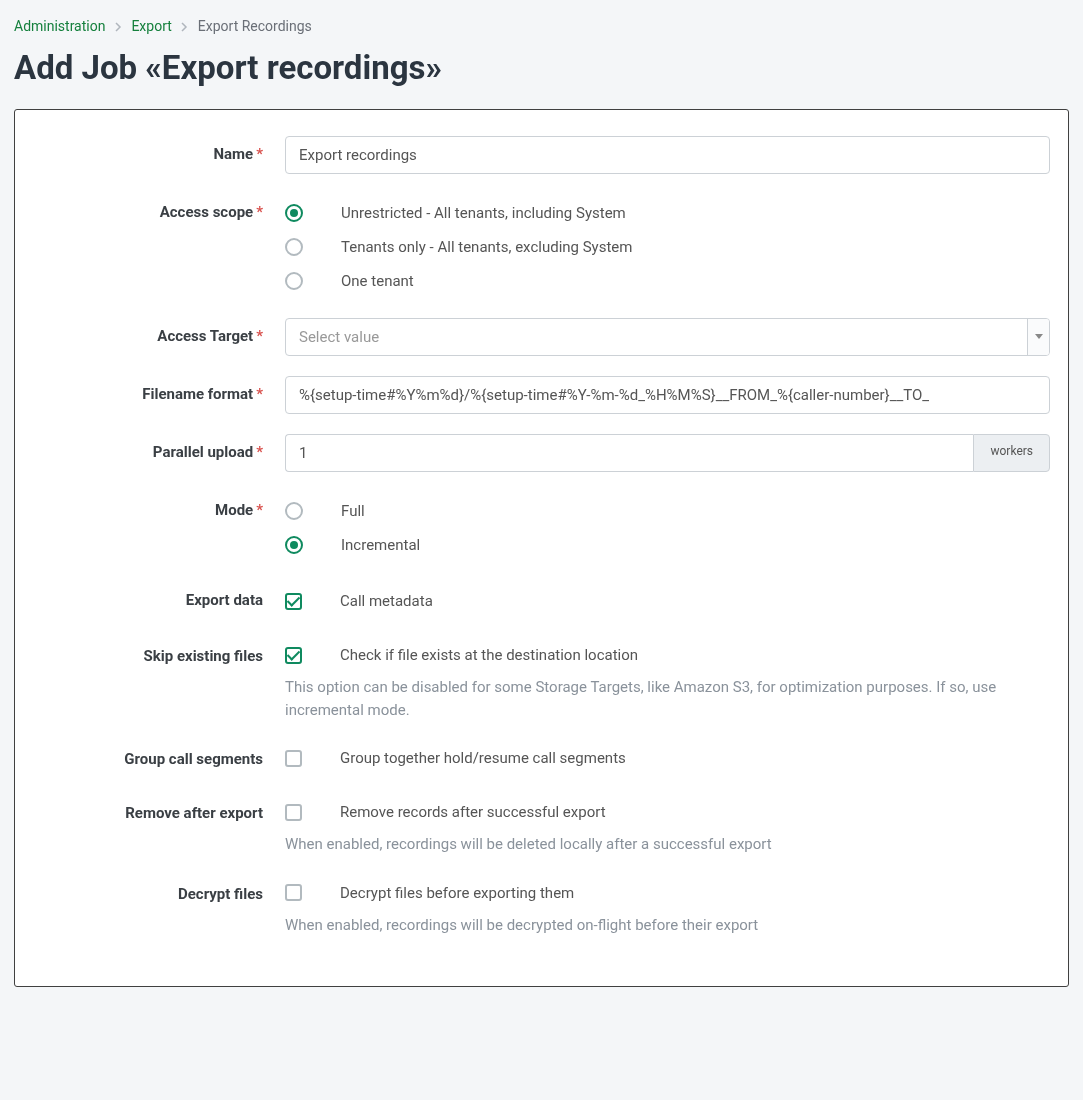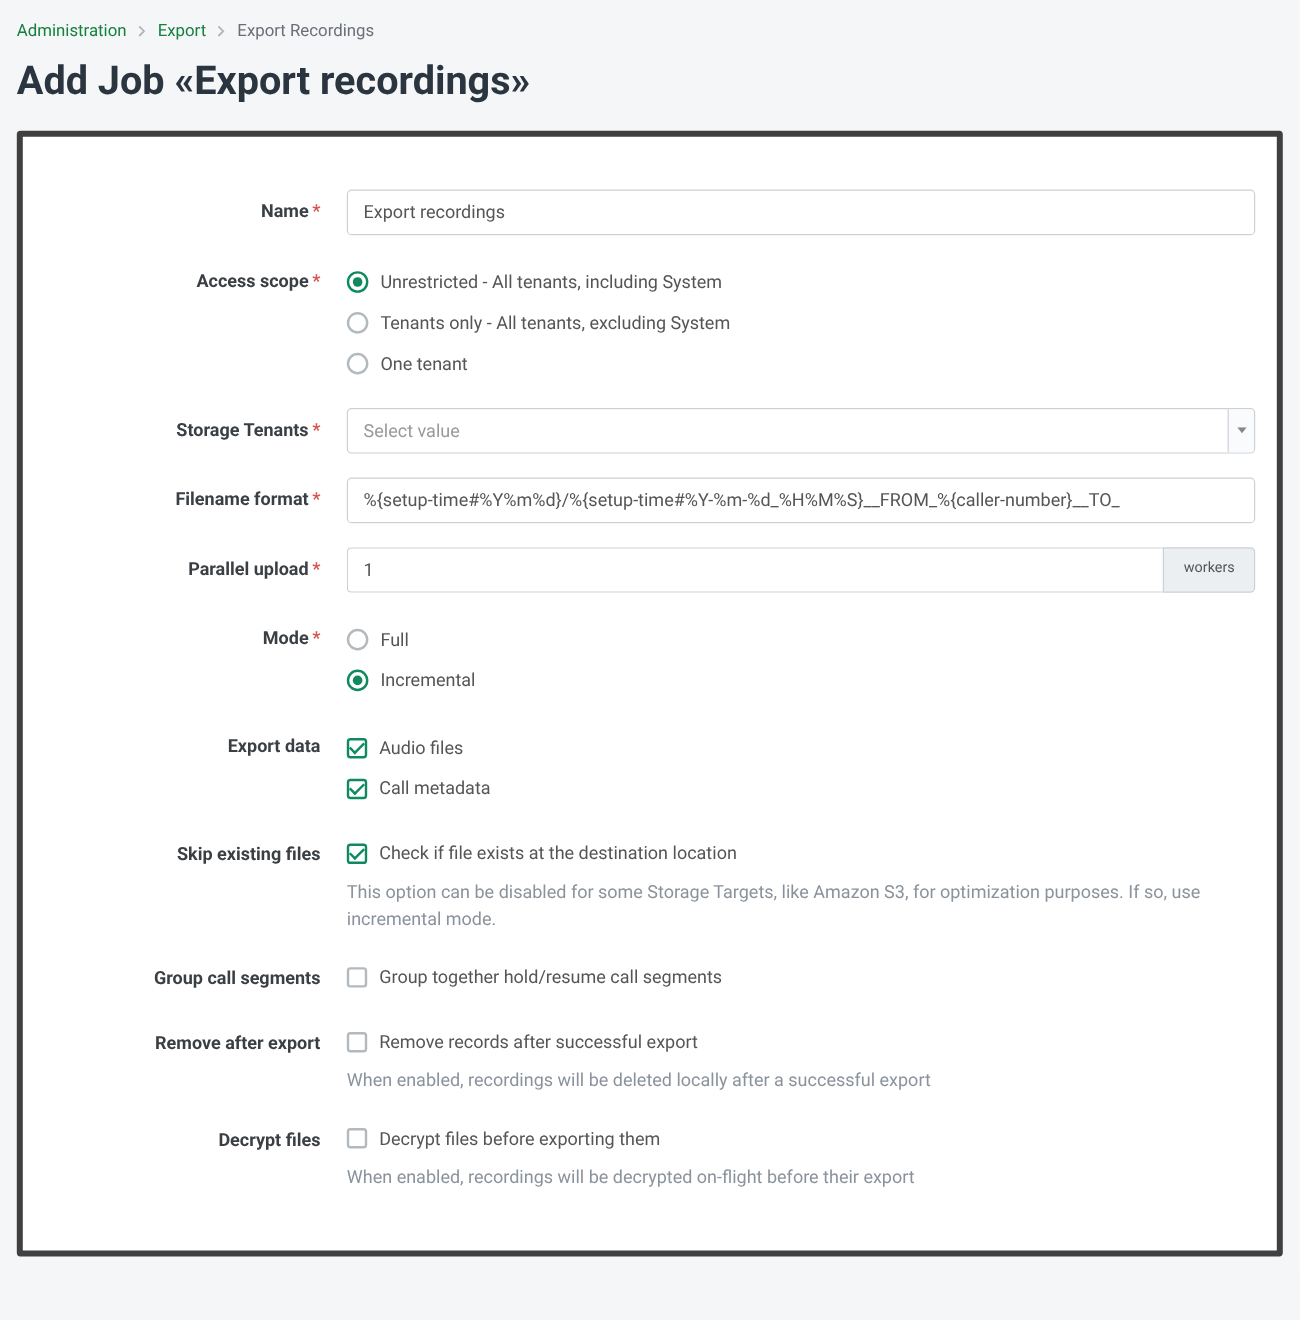--- a/index.html
+++ b/index.html
@@ -31,24 +31,24 @@
       vertical-align: -1px;
     }
     .page-title {
       font-size: 33px;
       font-weight: 700;
       color: #2b3540;
       padding: 8px 14px 22px 14px;
     }
     .card {
       background: #fff;
-      border: 5px solid #404040;
+      border: 1px solid #404040;
       border-radius: 3px;
       margin: 0 14px 24px 14px;
-      padding: 44px 18px 30px 18px;
+      padding: 26px 18px 30px 18px;
     }
     .form-row {
       display: flex;
       align-items: flex-start;
       margin-bottom: 20px;
     }
     .form-label {
       flex: 0 0 252px;
       text-align: right;
       padding-right: 22px;
@@ -114,20 +114,21 @@
       border: 1px solid #ccd1d6;
       border-top-right-radius: 4px;
       border-bottom-right-radius: 4px;
       color: #555;
       font-size: 12px;
     }
     .radio-row, .check-row {
       display: flex;
       align-items: center;
       padding: 8px 0;
+      gap: 28px;
     }
     .radio {
       width: 18px;
       height: 18px;
       border-radius: 50%;
       border: 2px solid #b2babf;
       margin-right: 10px;
       position: relative;
       flex-shrink: 0;
     }
@@ -224,21 +225,21 @@
       </div>
       <div class="radio-row">
         <span class="radio"></span>
         <span class="option-label">One tenant</span>
       </div>
     </div>
   </div>
 
   <div class="form-row">
     <div class="form-label">
-      <span>Storage Tenants</span><span class="required">*</span>
+      <span>Access Target</span><span class="required">*</span>
     </div>
     <div class="form-control-col">
       <div class="select-wrap">
         <div class="select-display">Select value</div>
         <div class="select-caret">
           <svg width="8" height="6" viewBox="0 0 8 6">
               <path d="M0 0 L4 5 L8 0 Z" fill="#888"></path>
             </svg>
         </div>
       </div>
@@ -282,24 +283,20 @@
     </div>
   </div>
 
   <div class="form-row">
     <div class="form-label">
       <span>Export data</span>
     </div>
     <div class="form-control-col check-group">
       <div class="check-row">
         <span class="checkbox checked"></span>
-        <span class="option-label">Audio files</span>
-      </div>
-      <div class="check-row">
-        <span class="checkbox checked"></span>
         <span class="option-label">Call metadata</span>
       </div>
     </div>
   </div>
 
   <div class="form-row">
     <div class="form-label">
       <span>Skip existing files</span>
     </div>
     <div class="form-control-col">

